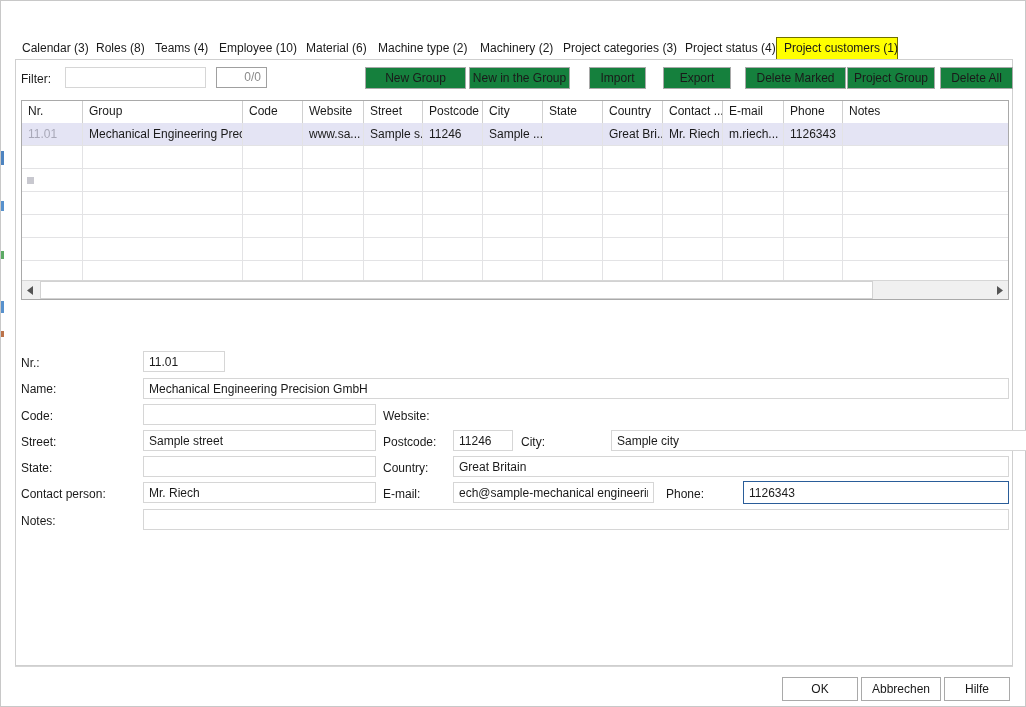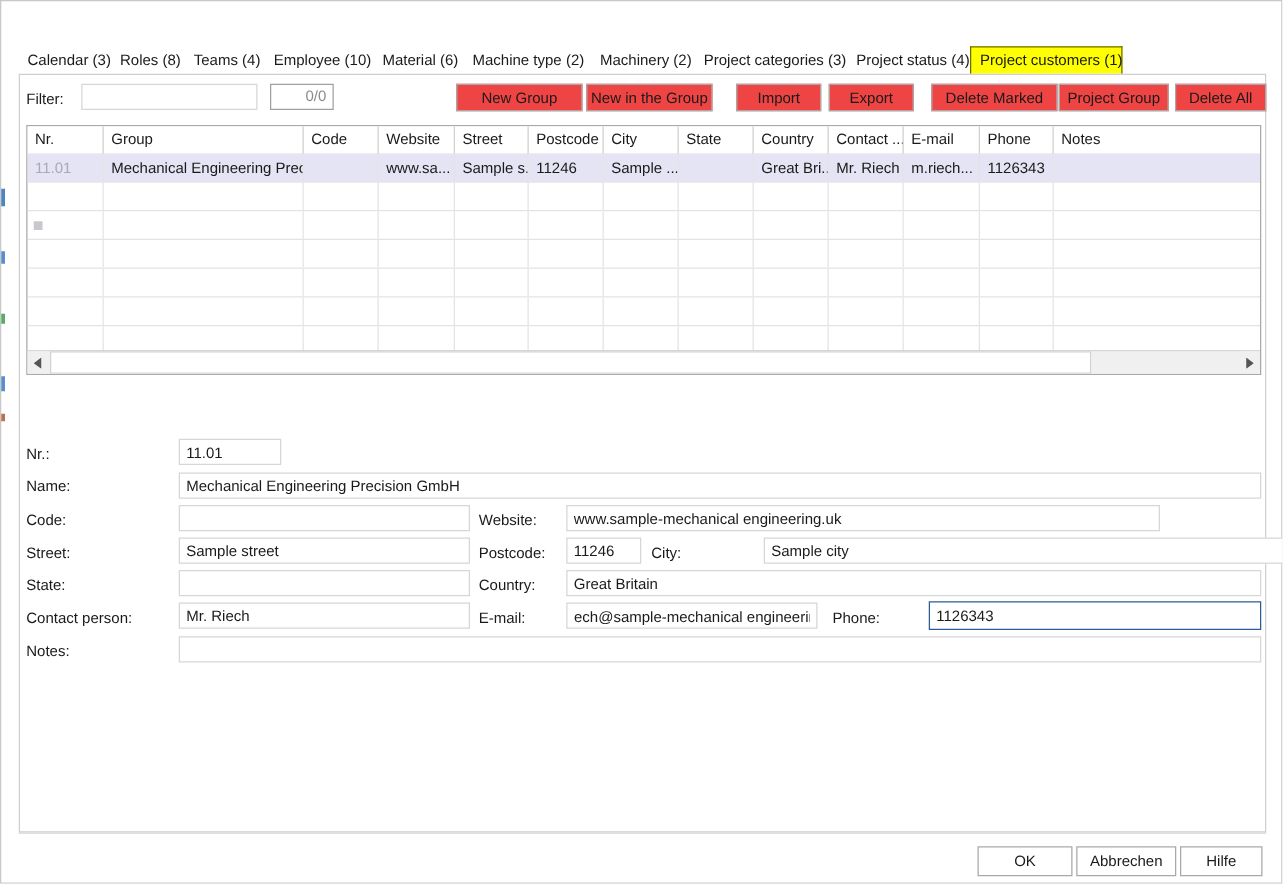--- a/index.html
+++ b/index.html
@@ -118,21 +118,21 @@
     line-height: 19px;
     padding-right: 5px;
   }
 
   
   .tb-btn {
     position: absolute;
     top: 66px;
     height: 22px;
     border: 1px solid #a9a9a9;
-    background: #ef4444;
+    background: #15803d;
     box-sizing: border-box;
     font-family: "Liberation Sans", sans-serif;
     font-size: 12px;
     color: #1a1a1a;
     text-align: center;
     line-height: 20px;
     cursor: pointer;
     white-space: nowrap;
   }
 
@@ -310,21 +310,21 @@
 
   <div class="panel"></div>
 
   <div class="filter-label">Filter:</div>
   <input class="filter-input" type="text" value="" style="">
   <div class="filter-count">0/0</div>
 
   <div id="toolbar-buttons">
       <div class="tb-btn" style="left: 364px; width: 101px;">New Group</div>
       <div class="tb-btn" style="left: 468px; width: 101px;">New in the Group</div>
-      <div class="tb-btn" style="left: 588px; width: 68px;">Import</div>
+      <div class="tb-btn" style="left: 588px; width: 57px;">Import</div>
       <div class="tb-btn" style="left: 662px; width: 68px;">Export</div>
       <div class="tb-btn" style="left: 744px; width: 101px;">Delete Marked</div>
       <div class="tb-btn" style="left: 846px; width: 88px;">Project Group</div>
       <div class="tb-btn" style="left: 939px; width: 73px;">Delete All</div>
     </div>
 
   <div class="grid-wrap">
     <div class="grid-head" id="grid-head">
         <div class="gh-cell" style="left: 0px; width: 61px;">Nr.</div>
         <div class="gh-cell" style="left: 61px; width: 160px;">Group</div>
@@ -496,21 +496,20 @@
   <div class="f-label" style="left:20px; top:355px;">Nr.:</div>
   <input class="f-input" style="left: 142px; top: 350px; width: 82px;" type="text" value="11.01">
 
   <div class="f-label" style="left:20px; top:381px;">Name:</div>
   <input class="f-input" style="left: 142px; top: 377px; width: 866px;" type="text" value="Mechanical Engineering Precision GmbH">
 
   <div class="f-label" style="left:20px; top:408px;">Code:</div>
   <input class="f-input" style="left: 142px; top: 403px; width: 233px;" type="text" value="">
 
   <div class="f-label" style="left:382px; top:408px;">Website:</div>
-  <input class="f-input" style="left: 452px; top: 403px; width: 475px;" type="text" value="www.sample-mechanical engineering.uk">
 
   <div class="f-label" style="left:20px; top:434px;">Street:</div>
   <input class="f-input" style="left: 142px; top: 429px; width: 233px;" type="text" value="Sample street">
 
   <div class="f-label" style="left:382px; top:434px;">Postcode:</div>
   <input class="f-input" style="left: 452px; top: 429px; width: 60px;" type="text" value="11246">
 
   <div class="f-label" style="left:520px; top:434px;">City:</div>
   <input class="f-input" style="left: 570px; top: 429px; width: 438px; margin-left: 40px;" type="text" value="Sample city">
 

